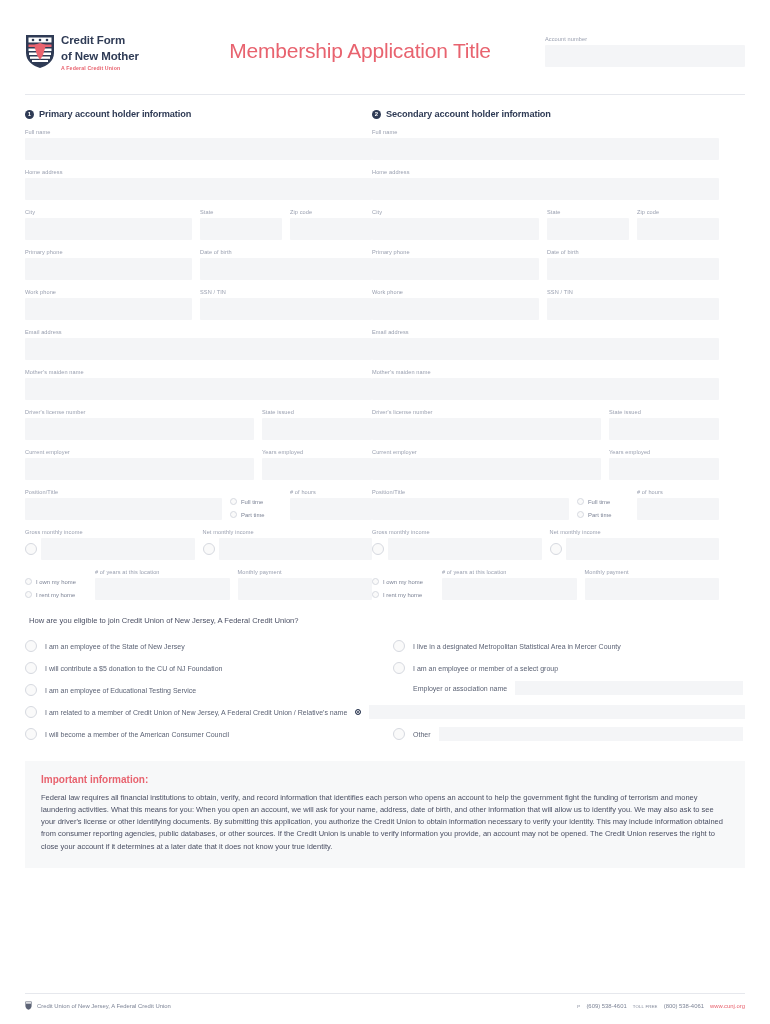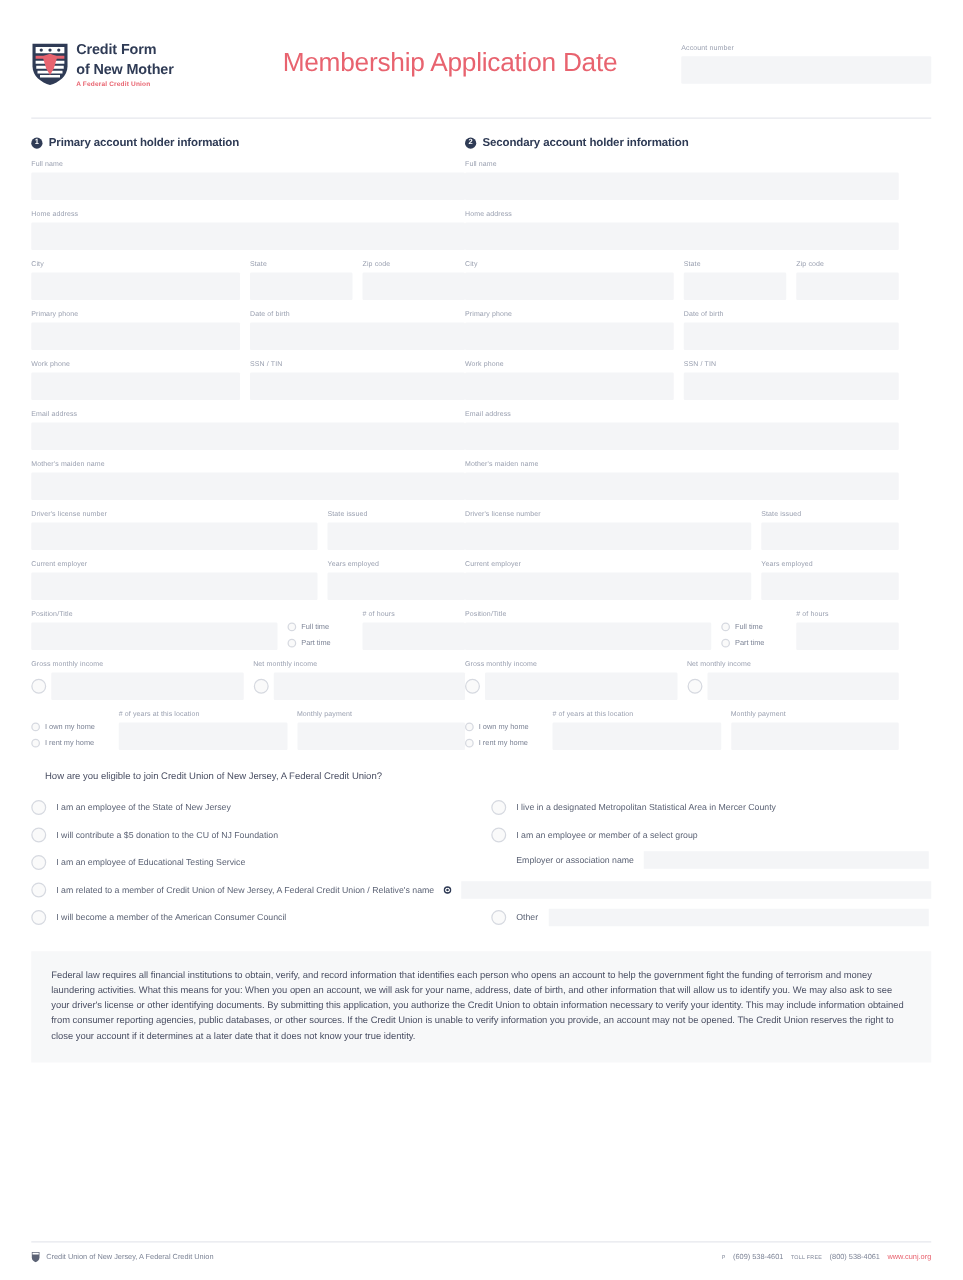--- a/index.html
+++ b/index.html
@@ -170,21 +170,21 @@
   
   .money-row { display: flex; align-items: center; gap: 4px; }
 
   .own-rent { display: flex; flex-direction: column; gap: 2px; width: 62px; flex: 0 0 62px; }
 
   
   .elig { margin-top: 16px; }
   .elig-q {
     font-size: 7.6px;
     color: #4a4f63;
-    margin: 6px 0 10px 11px;
+    margin: 6px 0 10px 4px;
     font-weight: normal;
   }
   .elig-cols { display: flex; gap: 18px; }
   .elig-col { width: 350px; flex: 0 0 350px; }
   .elig-opt {
     display: flex;
     align-items: center;
     gap: 8px;
     height: 22px;
   }
@@ -272,21 +272,21 @@
           <path d="M15 10 L21 12 L18 22 L15 27 L12 22 L9 12 Z" fill="#e8636f"></path>
         </svg>
       </span>
       <span class="logo-text">
         <span class="logo-l1">Credit Form</span><br>
         <span class="logo-l2">of New Mother</span>
         <div class="logo-l3">A Federal Credit Union</div>
       </span>
     </div>
 
-    <div class="form-title">Membership Application Date</div>
+    <div class="form-title">Membership Application Title</div>
 
     <div class="acct-block">
       <div class="acct-label">Account number</div>
       <div class="inp"></div>
     </div>
   </div>
 
   <div class="hr-dotted"></div>
 
   <div class="columns">
@@ -635,20 +635,21 @@
         <div class="elig-opt">
           <span class="radio big"></span>
           <span class="txt">Other</span>
           <span class="elig-inline-inp"></span>
         </div>
       </div>
     </div>
   </div>
 
   <div class="important">
+    <h3>Important information:</h3>
     <p>Federal law requires all financial institutions to obtain, verify, and record information that identifies each person who opens an account to help the government fight the funding of terrorism and money laundering activities. What this means for you: When you open an account, we will ask for your name, address, date of birth, and other information that will allow us to identify you. We may also ask to see your driver's license or other identifying documents. By submitting this application, you authorize the Credit Union to obtain information necessary to verify your identity. This may include information obtained from consumer reporting agencies, public databases, or other sources. If the Credit Union is unable to verify information you provide, an account may not be opened. The Credit Union reserves the right to close your account if it determines at a later date that it does not know your true identity.</p>
   </div>
 
   <div class="footer">
     <div class="footer-left">
       <span class="mini-shield">
         <svg width="7" height="9" viewBox="0 0 7 9">
           <path d="M0.4 0.5 H6.6 V5 C6.6 7 5 8.3 3.5 8.8 C2 8.3 0.4 7 0.4 5 Z" fill="#5c6375"></path>
           <path d="M1 1.2 H6 V2.6 H1 Z" fill="#ffffff"></path>
         </svg>

